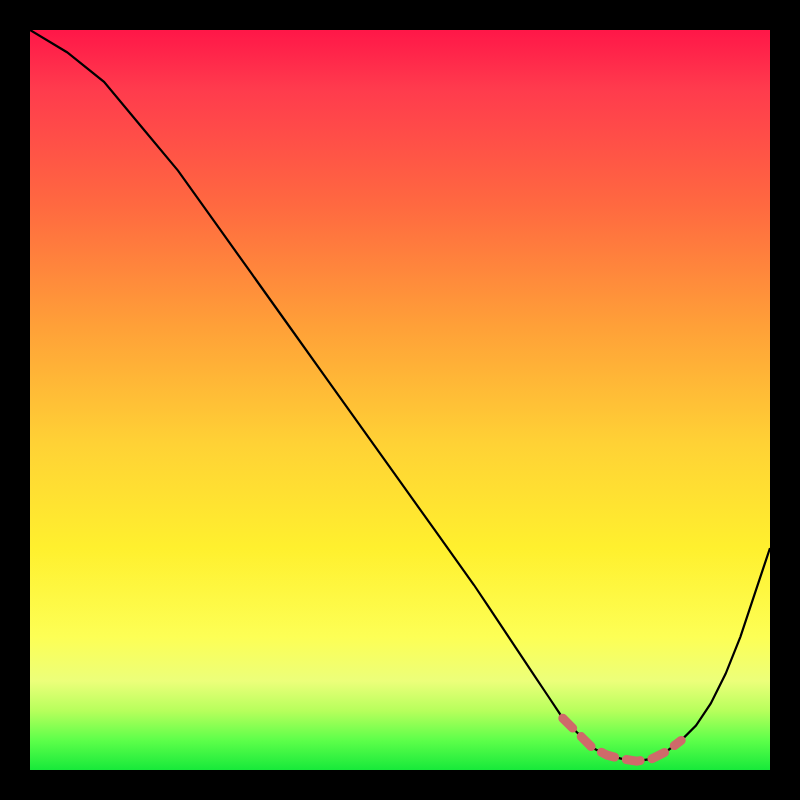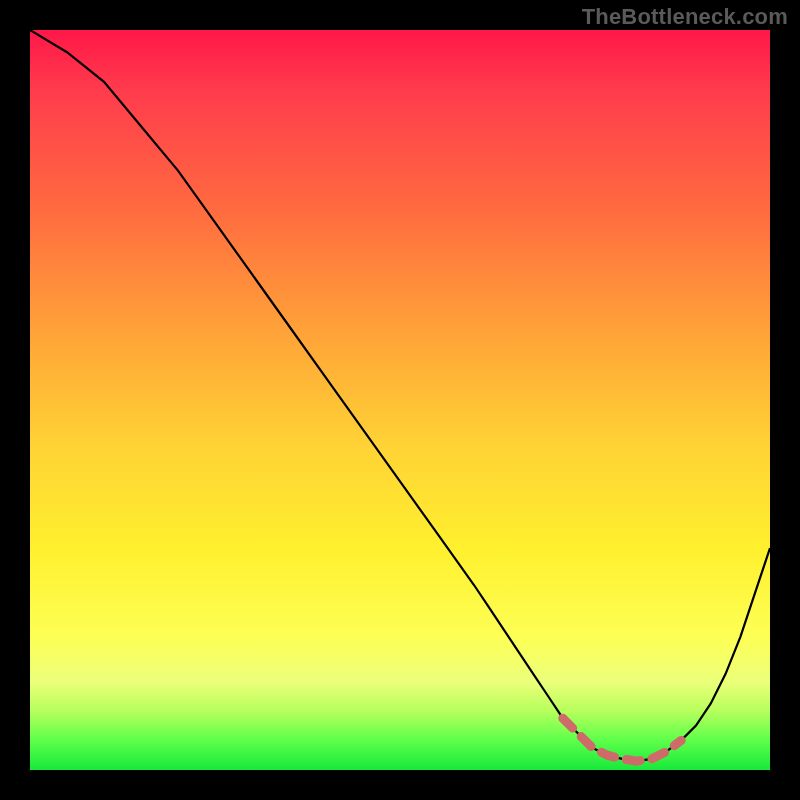--- a/index.html
+++ b/index.html
@@ -84,21 +84,20 @@
     stroke-linecap: round;
     fill: none;
     stroke-dasharray: 14 12;
   }
 </style>
 </head>
 <body>
 
 <div class="outer">
 
-  <div class="watermark">TheBottleneck.com</div>
 
   <div class="plot-frame">
     <div class="plot-area">
 
       <div class="gradient"></div>
 
       <svg class="curve" viewBox="0 0 740 740" preserveAspectRatio="none">
         <path class="main" d="M0.0 0.0 L37.0 22.2 L74.0 51.8 L111.0 96.2 L148.0 140.6 L185.0 192.4 L222.0 244.2 L259.0 296.0 L296.0 347.8 L333.0 399.6 L370.0 451.4 L407.0 503.2 L444.0 555.0 L458.8 577.2 L473.6 599.4 L488.4 621.6 L503.2 643.8 L518.0 666.0 L532.8 688.2 L547.6 703.0 L562.4 717.8 L577.2 725.2 L592.0 728.9 L606.8 731.1 L621.6 728.9 L636.4 721.5 L651.2 710.4 L666.0 695.6 L680.8 673.4 L695.6 643.8 L710.4 606.8 L725.2 562.4 L740.0 518.0"></path>
         <path class="markers" d="M532.8 688.2 L547.6 703.0 L562.4 717.8 L577.2 725.2 L592.0 728.9 L606.8 731.1 L621.6 728.9 L636.4 721.5 L651.2 710.4"></path>
       </svg>

